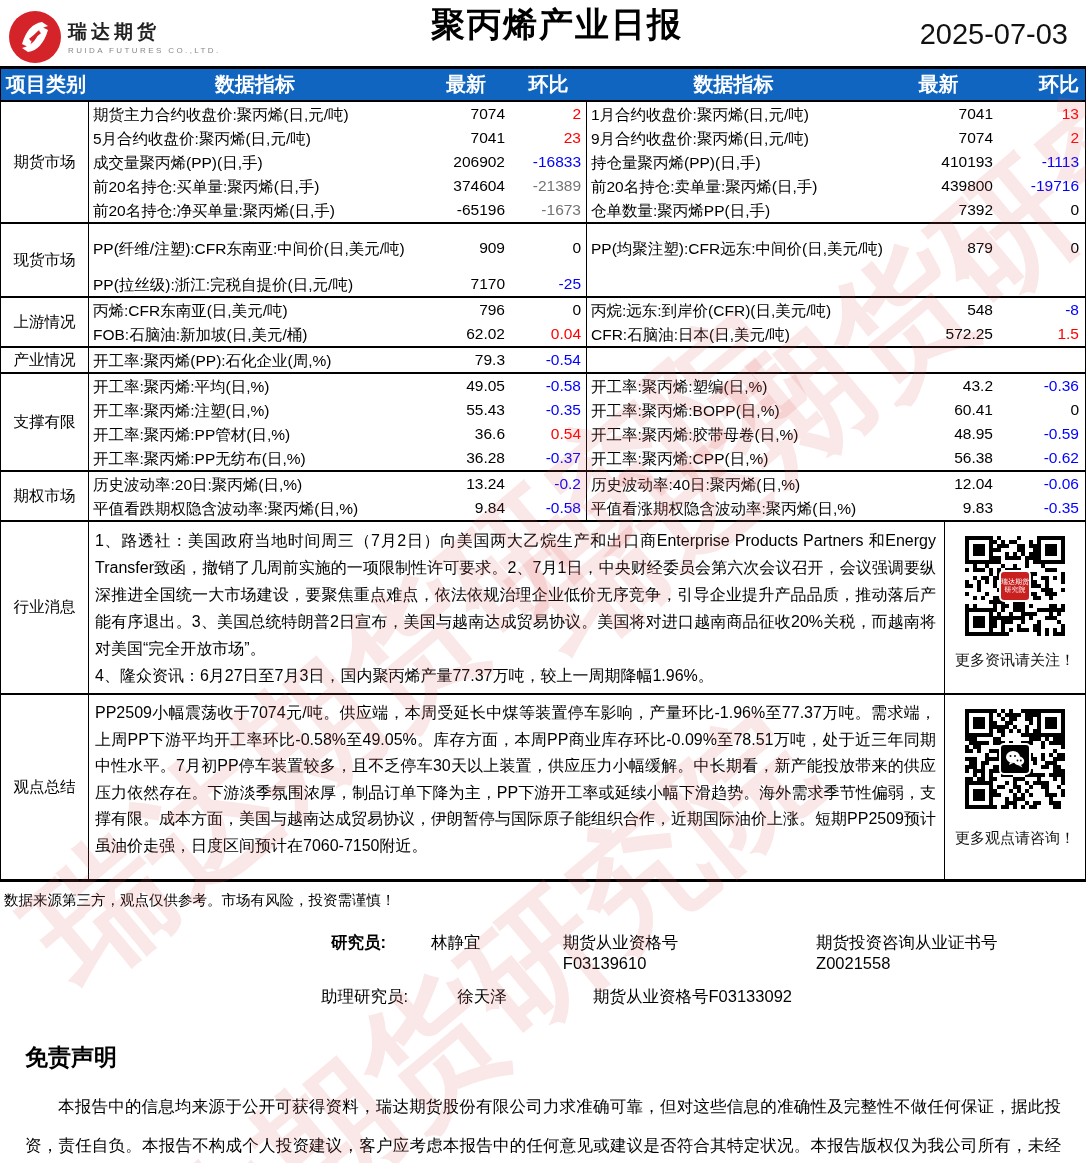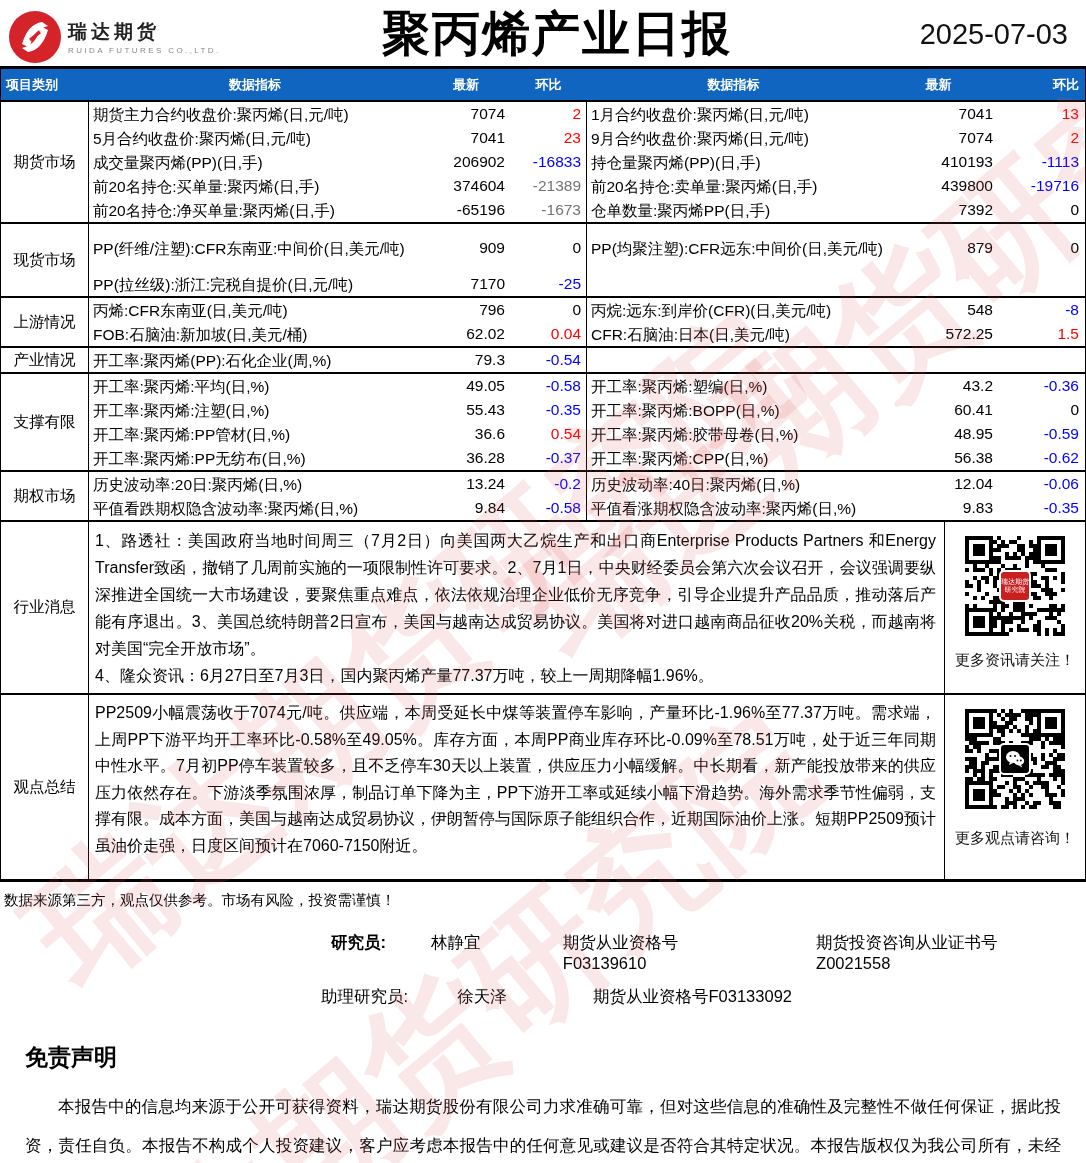--- a/index.html
+++ b/index.html
@@ -7,25 +7,25 @@
     width:1086px;height:1163px;position:relative;overflow:hidden;background:#fff;
     font-family:"Liberation Sans","DejaVu Sans",sans-serif;color:#000;
   }
   
   .hdr{position:relative;height:66px;}
   .logo{position:absolute;left:8px;top:10px;display:flex;align-items:center;}
   .logo svg{width:54px;height:54px;}
   .logo-txt{margin-left:6px;}
   .logo-name{font-size:19px;font-weight:bold;letter-spacing:4px;color:#222;}
   .logo-sub{font-size:8px;color:#888;letter-spacing:2.4px;margin-top:1px;}
-  .title{position:absolute;left:0;right:0;top:2px;text-align:center;font-size:48px;font-weight:bold;letter-spacing:2px;margin-left:28px;}
+  .title{position:absolute;left:0;right:0;top:2px;text-align:center;font-size:34px;font-weight:bold;letter-spacing:2px;margin-left:28px;}
   .date{position:absolute;right:18px;top:18px;font-size:29px;color:#111;}
   
   .table{width:1086px;box-sizing:border-box;border-left:1px solid #000;border-right:1px solid #000;}
-  .thead{display:flex;background:#1065C0;color:#fff;font-weight:bold;font-size:13px;
+  .thead{display:flex;background:#1065C0;color:#fff;font-weight:bold;font-size:20px;
          border-top:3px solid #000;border-bottom:2px solid #000;height:31px;align-items:center;}
   .thead .h{box-sizing:border-box;text-align:center;}
   .h-cat{width:88px;text-align:left !important;padding-left:5px;}
   .h-lab-l{width:332px;}
   .h-val-l{width:90px;}
   .h-chg-l{width:75px;}
   .h-lab-r{width:295px;}
   .h-val-r{width:115px;}
   .h-chg-r{flex:1;text-align:right !important;padding-right:6px;}
   .sec{display:flex;border-bottom:2px solid #000;}

